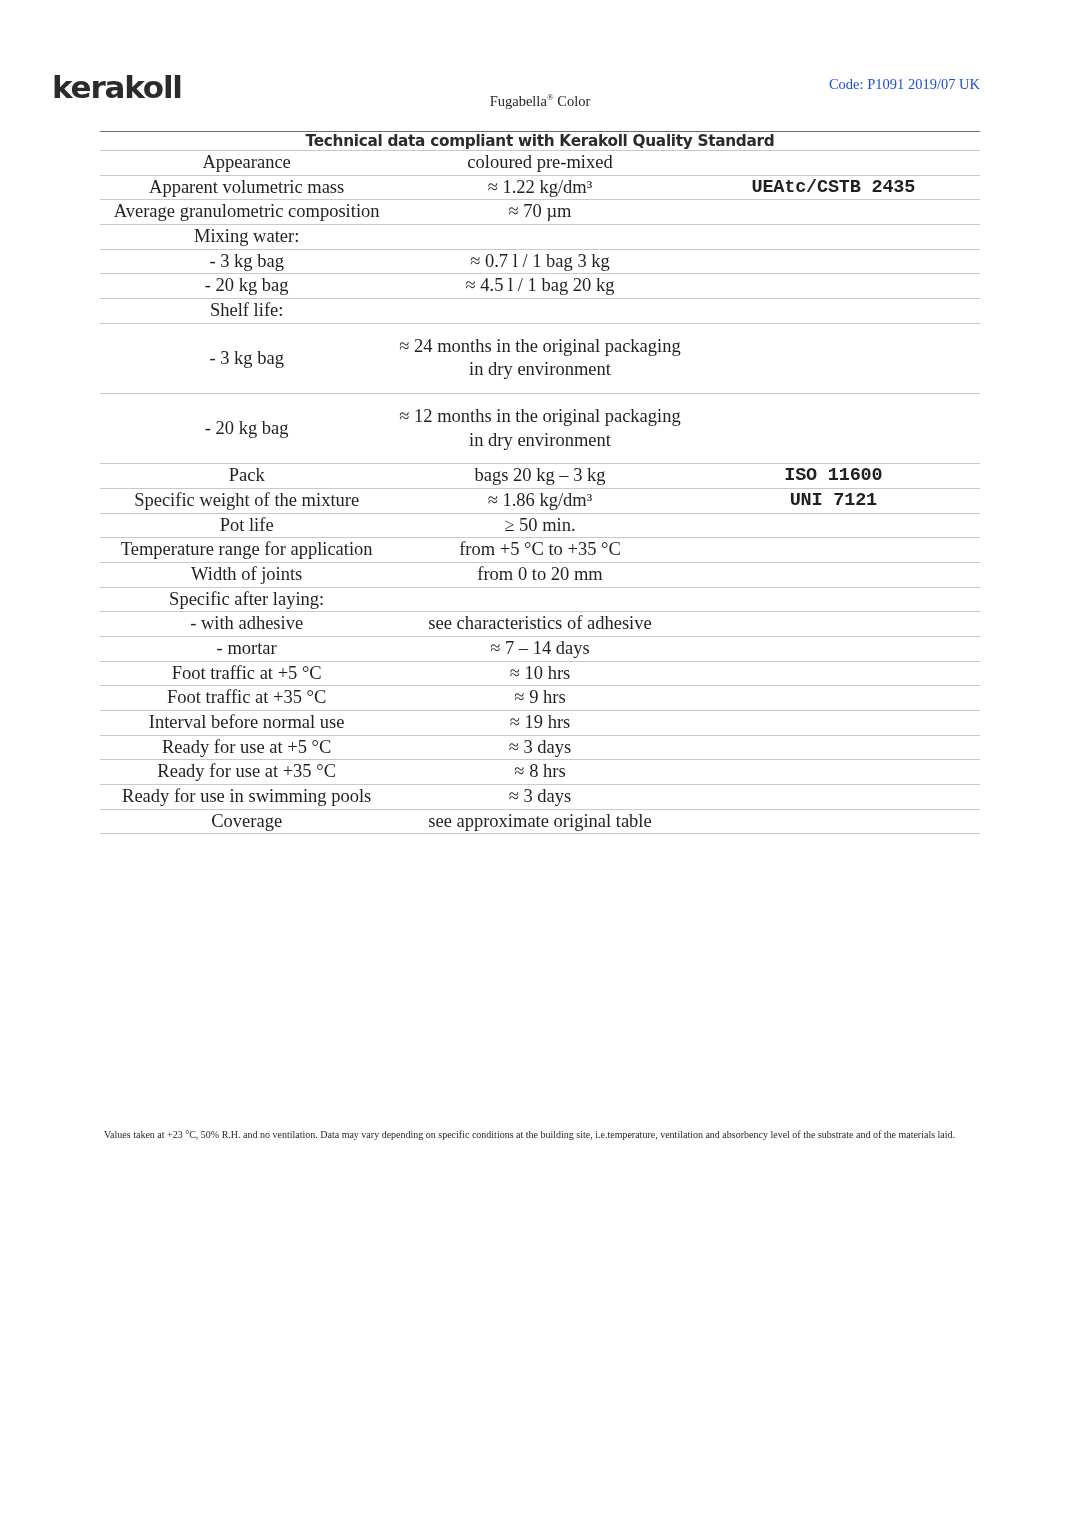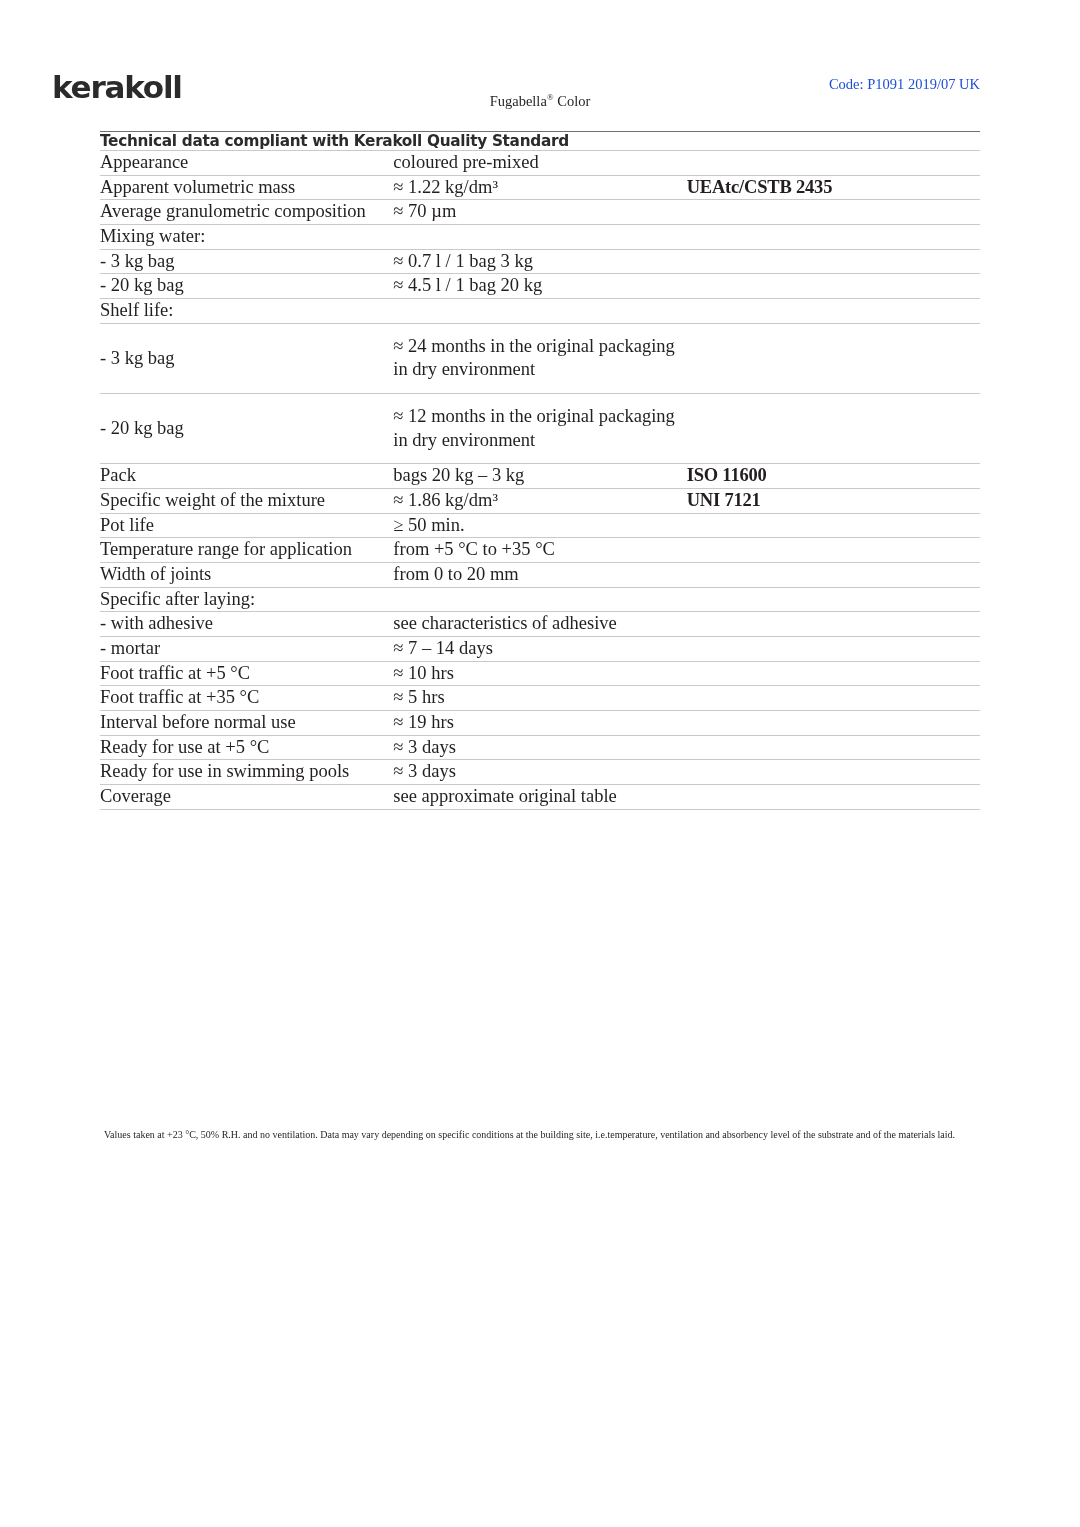--- a/index.html
+++ b/index.html
@@ -65,20 +65,21 @@
     color: #1d4ed8;
     white-space: nowrap;
   }
 
   
   .table-wrap {
     position: absolute;
     left: 100px;
     top: 131px;
     width: 880px;
+    text-align: center;
   }
   table.tech {
     border-collapse: collapse;
     width: 880px;
     table-layout: fixed;
   }
   table.tech td {
     vertical-align: middle;
     padding: 0;
   }
@@ -101,21 +102,21 @@
     width: 326px;
     padding: 9px 6px 9px 8px;
   }
   .c-value {
     width: 378px;
     padding: 9px 6px 9px 2px;
   }
   .c-ref {
     width: 176px;
     padding: 9px 6px 9px 2px;
-    font-family: Liberation Serif, serif;
+    font-family: Liberation Mono, monospace;
     font-weight: bold;
     font-size: 16px;
     letter-spacing: -0.2px;
   }
   .row.tall td { padding-top: 11px; padding-bottom: 11px; }
 
   .footnote {
     position: absolute;
     left: 104px;
     top: 1129px;
@@ -230,31 +231,36 @@
           <td class="c-value">≈ 7 – 14 days</td>
           <td class="c-ref"></td>
         </tr>
         <tr class="row">
           <td class="c-label">Foot traffic at +5 °C</td>
           <td class="c-value">≈ 10 hrs</td>
           <td class="c-ref"></td>
         </tr>
         <tr class="row">
           <td class="c-label">Foot traffic at +35 °C</td>
-          <td class="c-value">≈ 5 hrs</td>
+          <td class="c-value">≈ 9 hrs</td>
           <td class="c-ref"></td>
         </tr>
         <tr class="row">
           <td class="c-label">Interval before normal use</td>
           <td class="c-value">≈ 19 hrs</td>
           <td class="c-ref"></td>
         </tr>
         <tr class="row">
           <td class="c-label">Ready for use at +5 °C</td>
           <td class="c-value">≈ 3 days</td>
+          <td class="c-ref"></td>
+        </tr>
+        <tr class="row">
+          <td class="c-label">Ready for use at +35 °C</td>
+          <td class="c-value">≈ 8 hrs</td>
           <td class="c-ref"></td>
         </tr>
         <tr class="row">
           <td class="c-label">Ready for use in swimming pools</td>
           <td class="c-value">≈ 3 days</td>
           <td class="c-ref"></td>
         </tr>
         <tr class="row">
           <td class="c-label">Coverage</td>
           <td class="c-value">see approximate original table</td>

